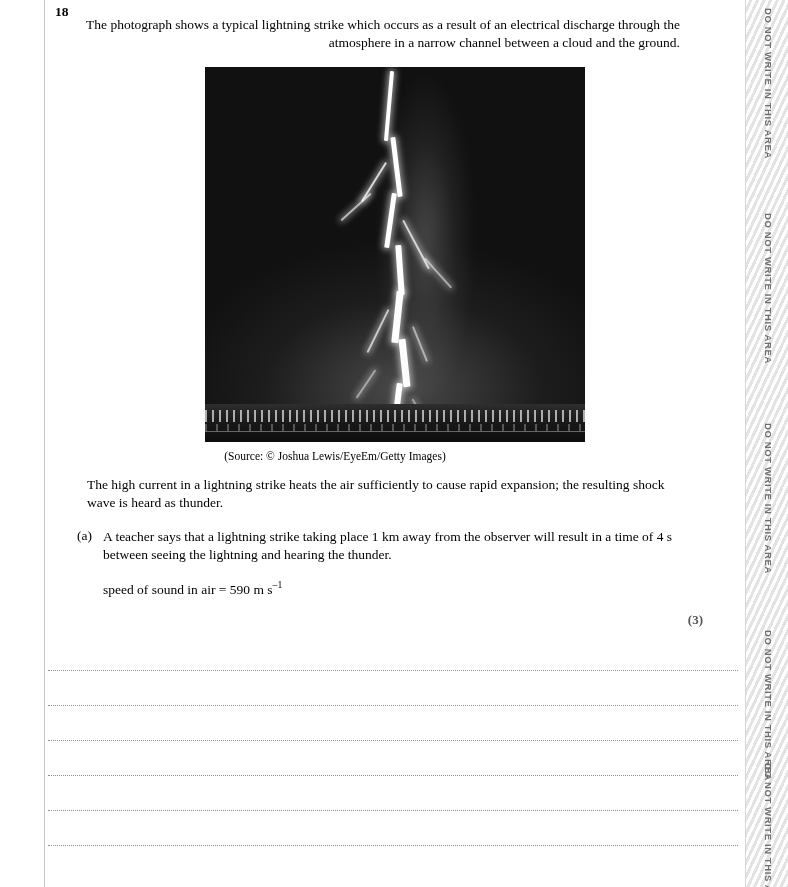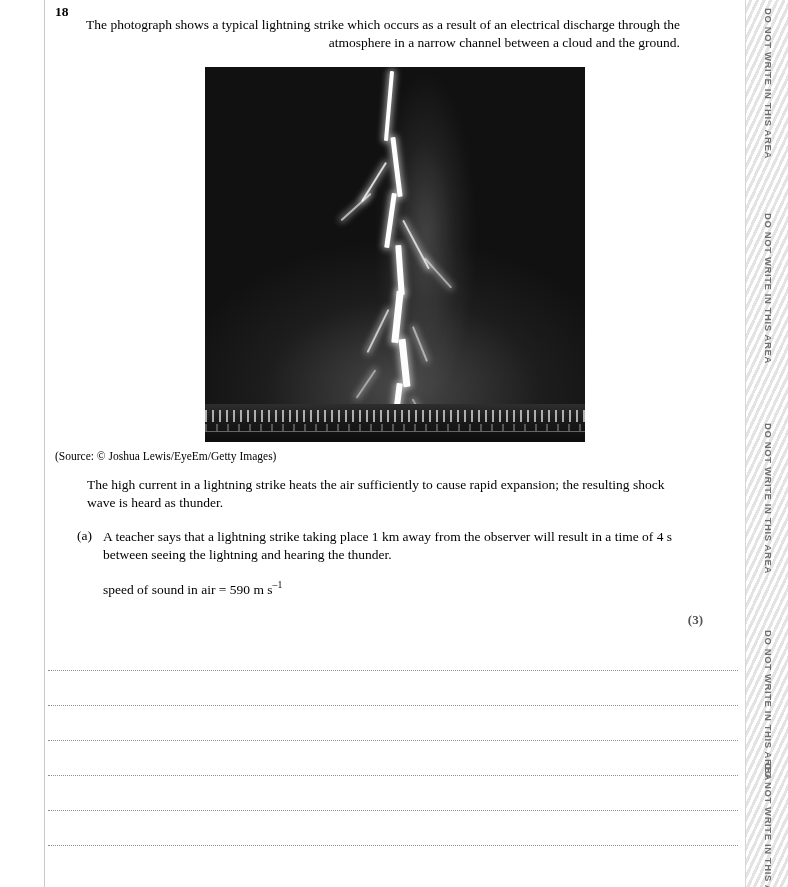--- a/index.html
+++ b/index.html
@@ -181,21 +181,21 @@
   }
   .horizon {
     position: absolute;
     left: 0; bottom: 10px;
     width: 100%; height: 1px;
     background: rgba(255,255,255,0.35);
   }
 
   .source {
     margin-top: 8px;
-    text-align: left;
+    text-align: center;
     font-size: 11.5px;
     width: 560px;
     margin-left: 0px;
   }
 
   .para {
     margin-top: 14px;
     margin-left: 32px;
     width: 600px;
     font-size: 13.5px;

